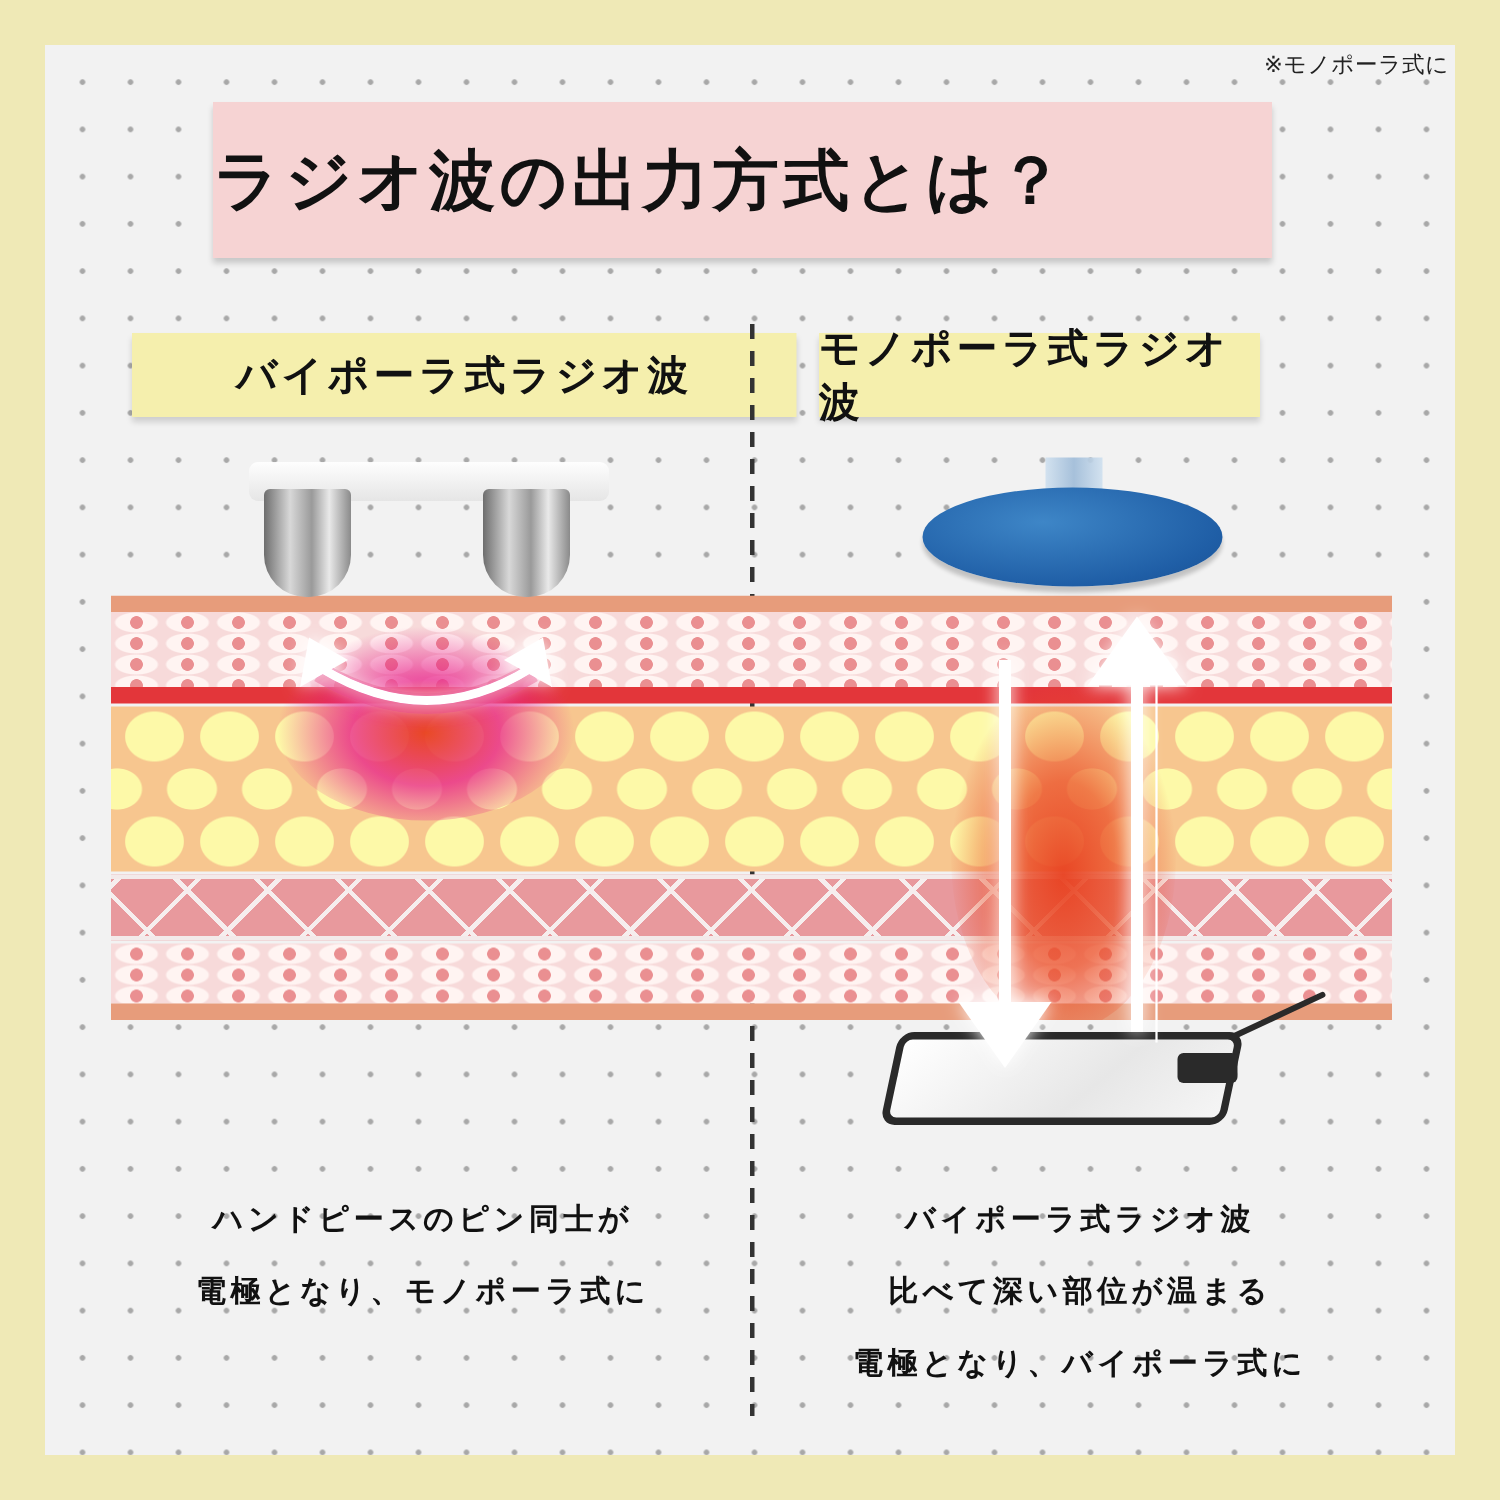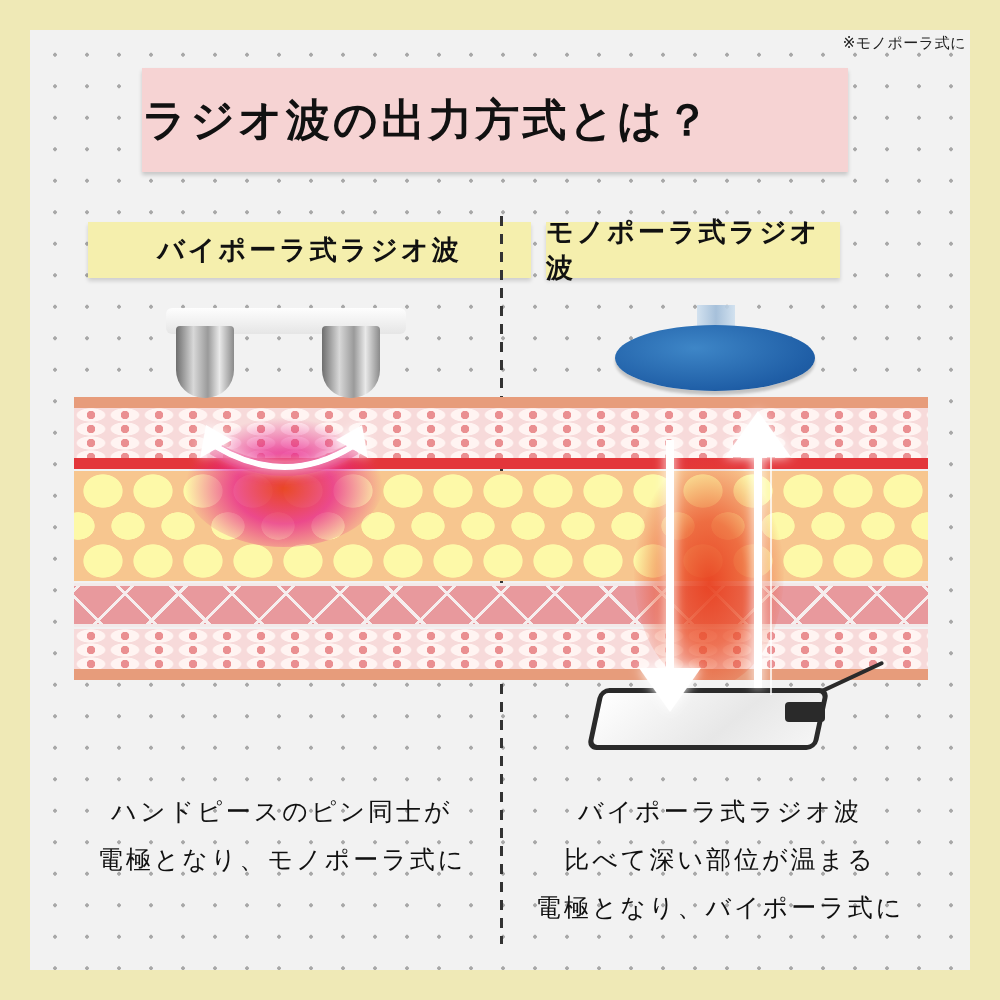--- a/index.html
+++ b/index.html
@@ -72,21 +72,21 @@
     border-radius: 50%; box-shadow: 0 4px 3px rgba(0,0,0,0.2); }
   .pad { position: absolute; left: 593px; top: 688px; width: 230px; height: 62px;
     background: linear-gradient(135deg, #ffffff, #e7e7e7 60%, #f5f5f5);
     border: 5px solid #2a2a2a; border-radius: 10px; transform: skewX(-12deg); }
   .pad-connector { position: absolute; left: 785px; top: 702px; width: 40px; height: 20px;
     background: #2a2a2a; border-radius: 4px; }
   .cable { position: absolute; left: 820px; top: 690px; width: 70px; height: 4px;
     background: #2a2a2a; transform: rotate(-25deg); transform-origin: left center; border-radius: 2px; }
 
   .body-text { position: absolute; top: 788px; width: 400px; text-align: center;
-    font-size: 25px; font-weight: normal; color: #111; line-height: 48px; letter-spacing: 3px; }
+    font-size: 20px; font-weight: bold; color: #111; line-height: 48px; letter-spacing: 3px; }
   .body-text.left { left: 82px; }
   .body-text.right { left: 520px; }
   .body-text div { white-space: nowrap; }
   svg.overlay { position: absolute; left: 0; top: 0; width: 1000px; height: 1000px; pointer-events: none; }
 </style>
 </head>
 <body>
 
 <div class="panel"></div>
 

